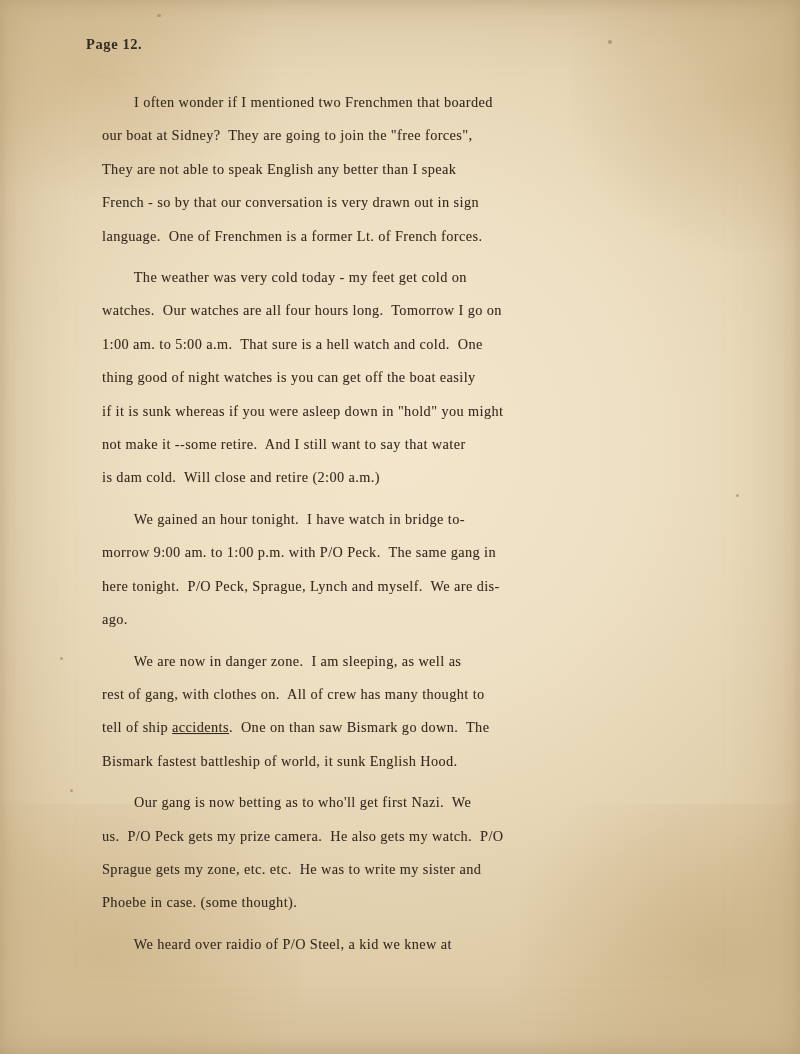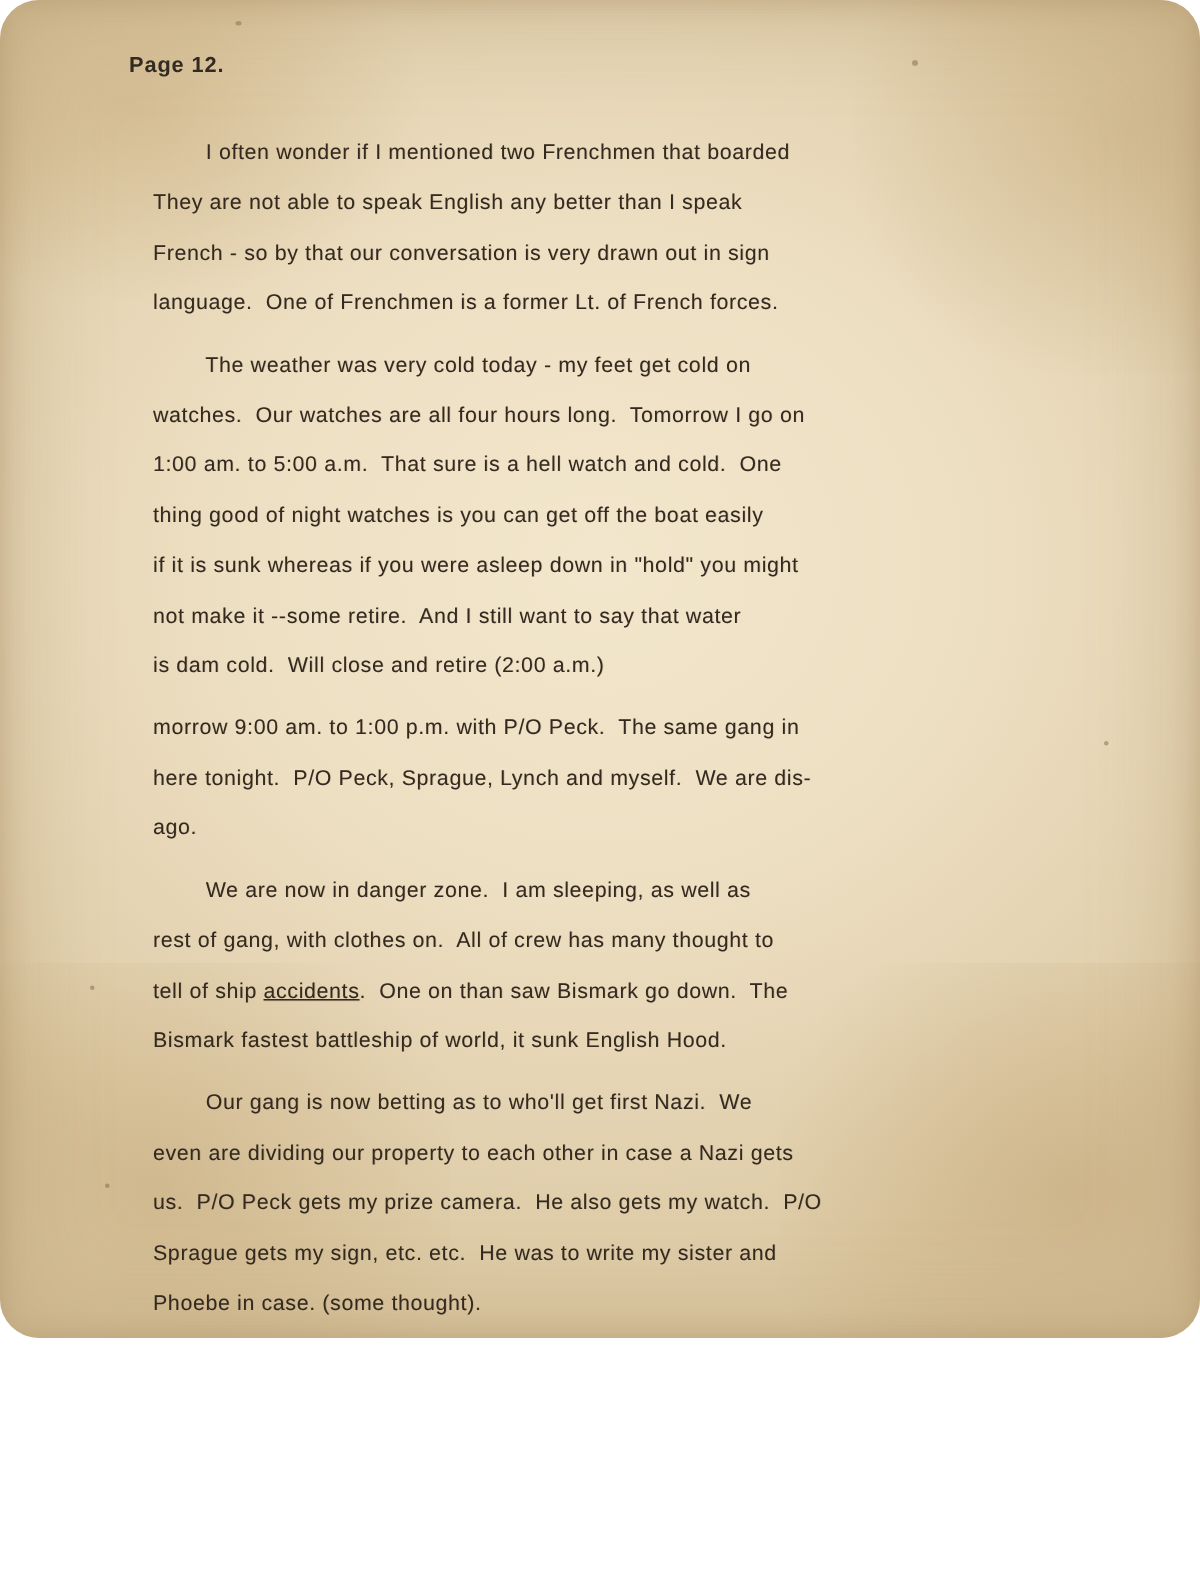--- a/index.html
+++ b/index.html
@@ -3,27 +3,26 @@
 <meta charset="utf-8">
 <style>
   html, body {
     margin: 0;
     padding: 0;
     background: #ffffff;
   }
   .page {
     position: relative;
     width: 800px;
-    height: 892px;
+    height: 1054px;
     overflow: hidden;
     background:
       radial-gradient(ellipse 70% 55% at 50% 42%, #f2e6cc 0%, #eddfc2 45%, #e4d3b2 75%, #dcc9a4 100%);
-    font-family: Liberation Sans, sans-serif;
+    font-family: Liberation Serif, serif;
     color: #2e2720;
-    border-radius: 26px;
   }
   
   .stain-a, .stain-b, .stain-c, .stain-d, .edge {
     position: absolute;
     pointer-events: none;
   }
   .stain-a {
     left: -40px; top: -60px; width: 320px; height: 260px;
     background: radial-gradient(ellipse at 40% 50%, rgba(196,166,116,0.45) 0%, rgba(196,166,116,0.18) 45%, rgba(196,166,116,0) 72%);
   }
@@ -103,53 +102,54 @@
   <div class="speck" style="left:70px; top:789px; width:3px; height:3px;"></div>
   <div class="speck" style="left:736px; top:494px; width:3px; height:3px;"></div>
 
   <div class="content">
     <div class="page-header">Page 12.</div>
 
     <div class="body-text">
 
       <div class="para">
         <div class="line">        I often wonder if I mentioned two Frenchmen that boarded</div>
+        <div class="line">our boat at Sidney?  They are going to join the "free forces",</div>
         <div class="line">They are not able to speak English any better than I speak</div>
         <div class="line">French - so by that our conversation is very drawn out in sign</div>
         <div class="line">language.  One of Frenchmen is a former Lt. of French forces.</div>
       </div>
 
       <div class="para">
         <div class="line">        The weather was very cold today - my feet get cold on</div>
         <div class="line">watches.  Our watches are all four hours long.  Tomorrow I go on</div>
         <div class="line">1:00 am. to 5:00 a.m.  That sure is a hell watch and cold.  One</div>
         <div class="line">thing good of night watches is you can get off the boat easily</div>
         <div class="line">if it is sunk whereas if you were asleep down in "hold" you might</div>
         <div class="line">not make it --some retire.  And I still want to say that water</div>
         <div class="line">is dam cold.  Will close and retire (2:00 a.m.)</div>
       </div>
 
       <div class="para">
+        <div class="line">        We gained an hour tonight.  I have watch in bridge to-</div>
         <div class="line">morrow 9:00 am. to 1:00 p.m. with P/O Peck.  The same gang in</div>
         <div class="line">here tonight.  P/O Peck, Sprague, Lynch and myself.  We are dis-</div>
         <div class="line">ago.</div>
       </div>
 
       <div class="para">
         <div class="line">        We are now in danger zone.  I am sleeping, as well as</div>
         <div class="line">rest of gang, with clothes on.  All of crew has many thought to</div>
         <div class="line"><span>tell of ship </span><span class="underline-word">accidents</span><span>.  One on than saw Bismark go down.  The</span></div>
         <div class="line">Bismark fastest battleship of world, it sunk English Hood.</div>
       </div>
 
       <div class="para">
         <div class="line">        Our gang is now betting as to who'll get first Nazi.  We</div>
-        <div class="line">even are dividing our property to each other in case a Nazi gets</div>
         <div class="line">us.  P/O Peck gets my prize camera.  He also gets my watch.  P/O</div>
-        <div class="line">Sprague gets my sign, etc. etc.  He was to write my sister and</div>
+        <div class="line">Sprague gets my zone, etc. etc.  He was to write my sister and</div>
         <div class="line">Phoebe in case. (some thought).</div>
       </div>
 
       <div class="para">
         <div class="line">        We heard over raidio of P/O Steel, a kid we knew at</div>
       </div>
 
     </div>
   </div>
 

